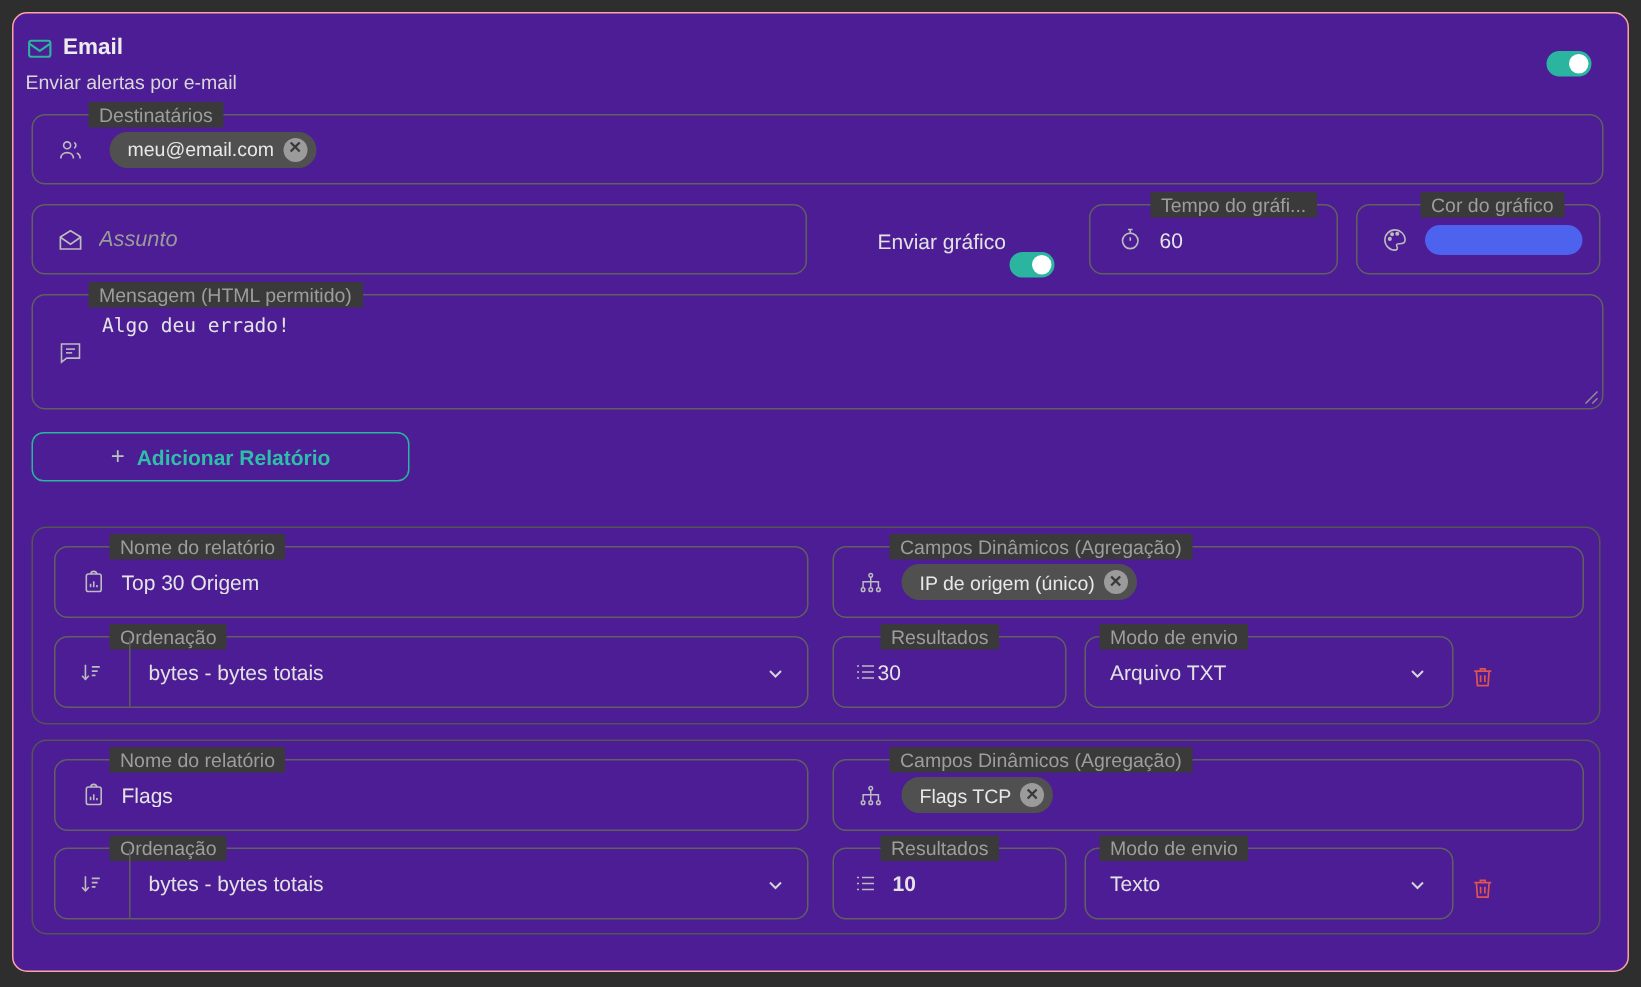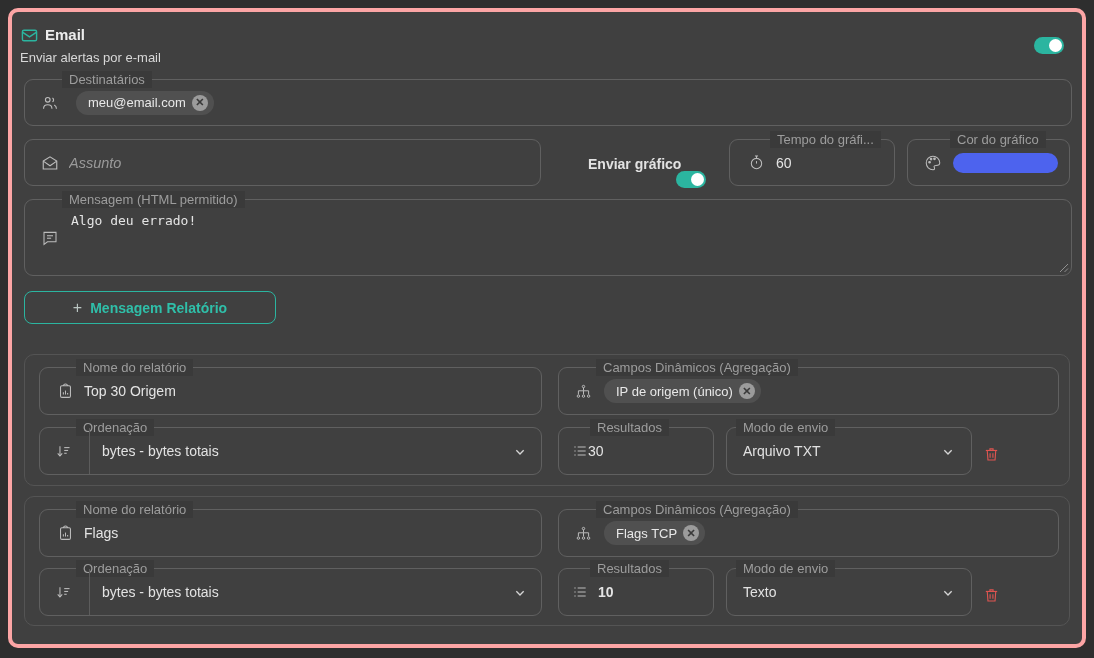--- a/index.html
+++ b/index.html
@@ -1,17 +1,17 @@
 <!DOCTYPE html>
 <html><head>
 <meta charset="utf-8">
 <style>
   * { margin:0; padding:0; box-sizing:border-box; }
   html,body { width:1094px; height:658px; background:#2e2e2e; font-family:"Liberation Sans", sans-serif; overflow:hidden; }
-  .panel { position:absolute; left:8px; top:8px; width:1078px; height:640px; background:#404040; border:4px solid #fca5a5; border-radius:10px; }
+  .panel { position:absolute; left:8px; top:8px; width:1078px; height:640px; background:#4c1d95; border:1px solid #fca5a5; border-radius:10px; }
   .abs { position:absolute; }
   .title { font-size:15px; font-weight:700; color:#ececec; }
   .subtitle { font-size:13px; color:#d8d8d8; }
   .field { position:absolute; border:1px solid #606060; border-radius:9px; }
   .flabel { position:absolute; top:-9px; height:17px; line-height:17px; background:#3a3a3a; padding:0 7px; font-size:13px; color:#9d9d9d; white-space:nowrap; }
   .fcontent { position:absolute; inset:0; display:flex; align-items:center; }
   .icon { display:inline-flex; flex:none; align-items:center; justify-content:center; }
   .toggle { width:30px; height:17px; border-radius:9px; background:#2bb5a0; position:relative; cursor:pointer; }
   .toggle .knob { position:absolute; right:2px; top:2px; width:13px; height:13px; border-radius:50%; background:#ffffff; }
   .chip { display:inline-flex; align-items:center; height:24px; border-radius:12px; background:#505050; padding:0 6px 0 12px; font-size:13px; font-weight:500; color:#e8e8e8;text-align:right; }
@@ -134,21 +134,21 @@
     <div class="fcontent">
       <span class="icon" style="margin-left:16px;">
         <svg width="18" height="18" viewBox="0 0 24 24" stroke="#bcbcbc" stroke-width="1.5">
             <use href="#i-mail-open"></use>
           </svg>
       </span>
       <input style="margin-left: 10px; width: 440px; font-size: 14.5px; font-style: italic;" placeholder="Assunto">
     </div>
   </div>
 
-  <div class="abs value-text" style="left:576px; top:144px;font-weight:bold;">Enviar gráfico</div>
+  <div class="abs value-text" style="left:576px; top:144px;">Enviar gráfico</div>
   <div class="toggle abs" style="left:664px; top:142px;">
       <span class="knob"></span>
     </div>
 
   <div class="field" style="left:717px; top:127px; width:166px; height:47px;">
     <span class="flabel" style="left:40px;">Tempo do gráfi...</span>
     <div class="fcontent">
       <span class="icon" style="margin-left:18px;">
         <svg width="17" height="17" viewBox="0 0 24 24" stroke="#bcbcbc" stroke-width="1.5">
             <use href="#i-timer"></use>
@@ -180,21 +180,21 @@
     <textarea style="position: absolute; left: 42px; top: 0px; width: 1000px; height: 75px; padding: 13px 4px;">Algo deu errado!</textarea>
     <span class="icon abs" style="right:2px; bottom:2px;">
       <svg width="10" height="10" viewBox="0 0 10 10" stroke="#8f8f8f" stroke-width="1">
           <path d="M9 1 1 9M9 5.5 5.5 9" fill="none"></path>
         </svg>
     </span>
   </div>
 
   <button class="add-btn" style="left:12px; top:279px; width:252px; height:33px;">
     <span class="plus">+</span>
-    <span>Mensagem Relatório</span>
+    <span>Adicionar Relatório</span>
   </button>
 
 
   <div class="card" style="left:12px; top:342px; width:1046px; height:132px;">
 
     <div class="field" style="left:14px; top:12px; width:503px; height:48px;">
       <span class="flabel" style="left:36px;">Nome do relatório</span>
       <div class="fcontent">
         <span class="icon" style="margin-left:17px;">
           <svg width="17" height="18" viewBox="0 0 24 24" stroke="#bcbcbc" stroke-width="1.5">

